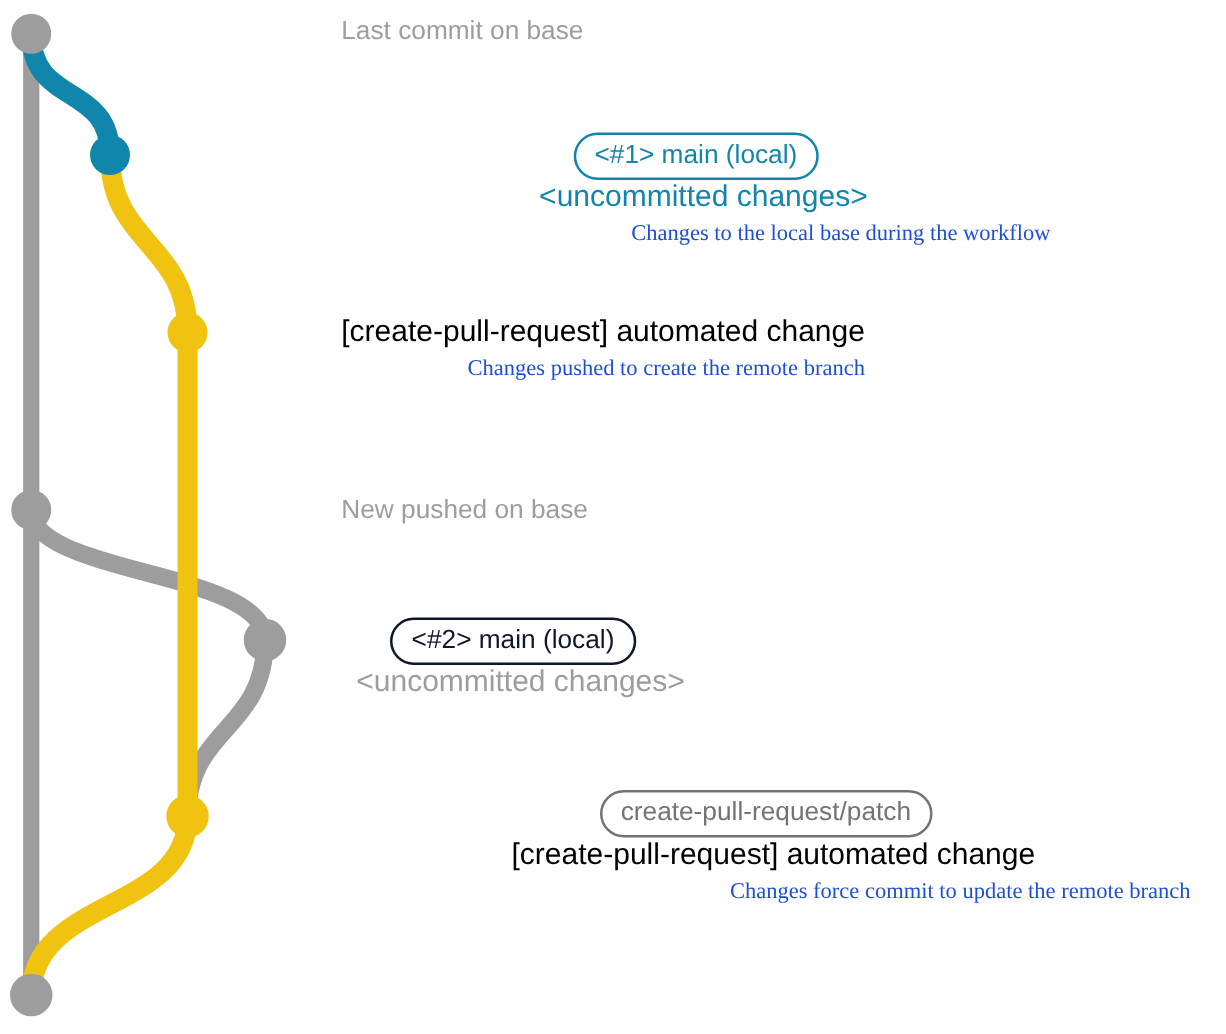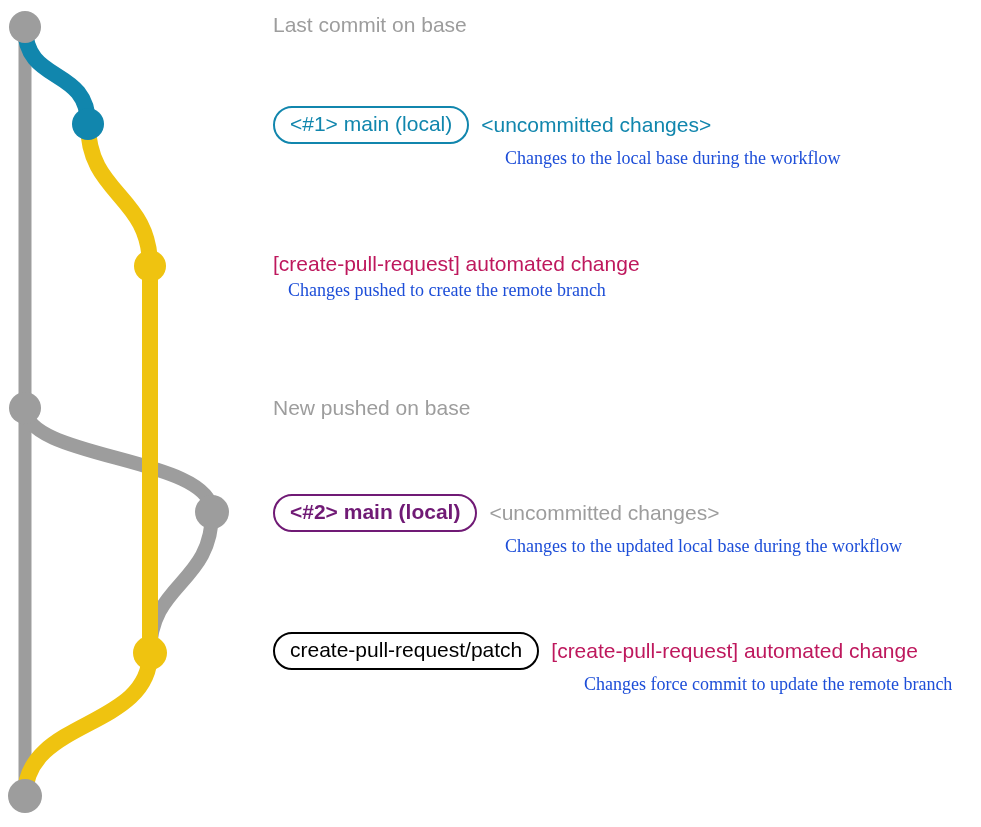--- a/index.html
+++ b/index.html
@@ -39,35 +39,35 @@
     border-radius:22px;
     padding:5px 15px 7px 15px;
     font-size:21px;
     font-family:"Liberation Sans", sans-serif;
     line-height:1.05;
     white-space:nowrap;
     vertical-align:middle;
     box-sizing:border-box;
   }
   .badge-blue{color:#1186ad;}
-  .badge-grey{color:#701a75;font-weight:bold;}
-  .badge-yellow{color:#000000;}
+  .badge-grey{color:#0f172a;}
+  .badge-yellow{color:#737373;}
 
   .subject{
     font-family:"Liberation Sans", sans-serif;
-    font-size:21px;
+    font-size:24px;
     white-space:nowrap;
     vertical-align:middle;
     margin-left:12px;
   }
   .subject-blue{color:#1186ad;}
   .subject-grey{color:#9d9d9d;}
-  .subject-yellow{color:#be185d;}
+  .subject-yellow{color:#000000;}
 
-  .badge-line{display:flex;align-items:center;}
+  .badge-line{display:flex;align-items:center;flex-direction:column;}
 
   .desc{
     font-family:Liberation Serif, serif;
     font-size:18px;
     color:#1d4ed8;
     white-space:nowrap;
     margin-top:4px;
   }
 </style>
 </head>
@@ -112,33 +112,32 @@
         <span class="badge badge-blue">&lt;#1&gt; main (local)</span>
         <span class="subject subject-blue">&lt;uncommitted changes&gt;</span>
       </div>
       <div class="desc" style="margin-left:232px;">Changes to the local base during the workflow</div>
     </div>
 
     <div class="row" style="left:255px; top:252px;">
       <div class="badge-line">
         <span class="subject subject-yellow" style="margin-left:0;">[create-pull-request] automated change</span>
       </div>
-      <div class="desc" style="margin-left:15px;">Changes pushed to create the remote branch</div>
+      <div class="desc" style="margin-left:15px;text-align:right;">Changes pushed to create the remote branch</div>
     </div>
 
     <div class="row" style="left:255px; top:396px;">
       <div class="plain-caption">New pushed on base</div>
     </div>
 
     <div class="row" style="left:255px; top:494px;">
       <div class="badge-line">
         <span class="badge badge-grey">&lt;#2&gt; main (local)</span>
         <span class="subject subject-grey">&lt;uncommitted changes&gt;</span>
       </div>
-      <div class="desc" style="margin-left:232px;">Changes to the updated local base during the workflow</div>
     </div>
 
     <div class="row" style="left:255px; top:632px;">
       <div class="badge-line">
         <span class="badge badge-yellow">create-pull-request/patch</span>
         <span class="subject subject-yellow">[create-pull-request] automated change</span>
       </div>
       <div class="desc" style="margin-left:311px;">Changes force commit to update the remote branch</div>
     </div>
 

